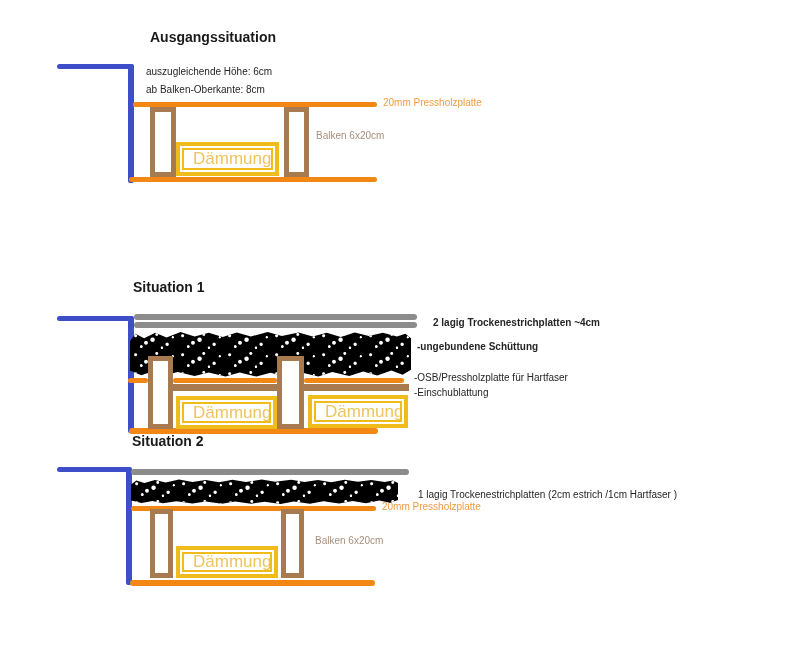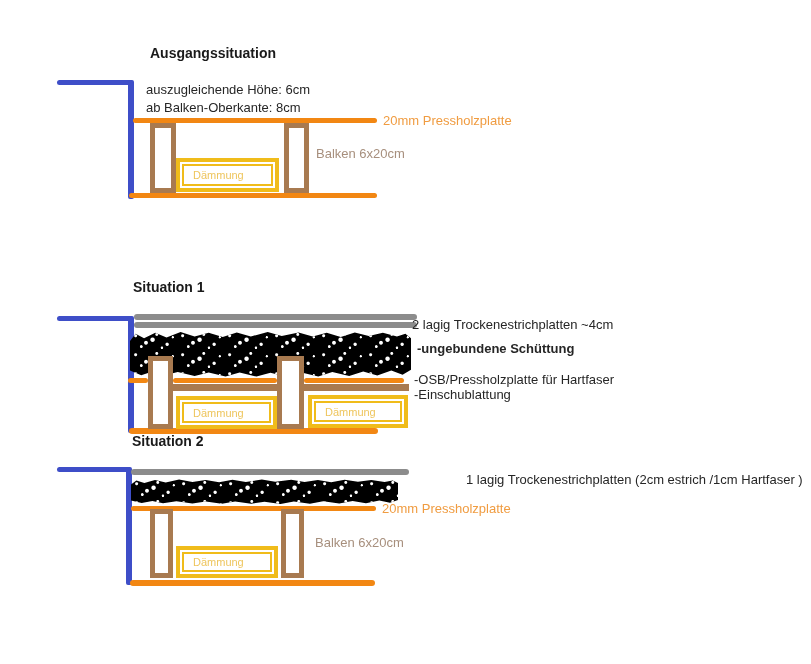--- a/index.html
+++ b/index.html
@@ -9,39 +9,39 @@
     --gray:#8C8C8C; --black-fill:#000000; --text:#1F1F1F;
   }
   html,body{margin:0;padding:0;background:#fff;}
   #canvas{
     position:relative; width:811px; height:664px; background:#fff;
     font-family:"Liberation Sans", sans-serif; color:var(--text);
     overflow:hidden;
   }
   .abs{position:absolute;}
   .title{font-weight:bold; font-size:14px; color:#1a1a1a; white-space:nowrap;}
-  .lbl{font-size:13px; color:#262626; white-space:nowrap;}
+  .lbl{font-size:10px; color:#262626; white-space:nowrap;}
   .lbl-orange{color:var(--orange-text);}
   .lbl-brown{color:var(--brown-text);}
   .blue-h{background:var(--blue); height:5px; border-radius:3px;}
   .blue-v{background:var(--blue); width:6px; border-radius:2px;}
   .orange-line{background:var(--orange); height:5px; border-radius:3px;}
   .gray-bar{background:var(--gray); height:6px; border-radius:3px;}
   .beam{
     box-sizing:border-box; background:#fff;
     border:5px solid var(--brown);
   }
   .batten{background:var(--brown); height:7px;}
   .daemmung{
     box-sizing:border-box; background:#fff; border:4px solid var(--gold);
   }
   .daemmung-inner{
     position:absolute; inset:2px; border:2px solid var(--gold);
     display:flex; align-items:center; padding-left:9px;
-    color:var(--gold-text); font-size:11px; white-space:nowrap; overflow:hidden;
+    color:var(--gold-text); font-size:17px; white-space:nowrap; overflow:hidden;
   }
   .scribble{
     background-color:var(--black-fill);
     background-image:
       radial-gradient(circle at 12% 25%, #fff 0 1px, transparent 2px),
       radial-gradient(circle at 34% 62%, #fff 0 1.4px, transparent 2.4px),
       radial-gradient(circle at 57% 18%, #fff 0 1px, transparent 1.9px),
       radial-gradient(circle at 79% 70%, #fff 0 1.2px, transparent 2.1px),
       radial-gradient(circle at 91% 33%, #fff 0 .8px, transparent 1.5px),
       radial-gradient(circle at 24% 82%, #fff 0 1px, transparent 1.8px),
@@ -53,21 +53,21 @@
       80% 3%,85% 11%,90% 4%,95% 12%,98% 6%,100% 16%,100% 84%,97% 95%,93% 86%,
       88% 97%,83% 88%,78% 98%,72% 89%,67% 99%,61% 90%,56% 100%,50% 91%,45% 99%,
       39% 90%,34% 99%,28% 90%,23% 98%,17% 89%,12% 97%,8% 88%,4% 96%,0% 86%);
   }
 </style>
 </head>
 <body>
 
 <div id="canvas">
 
-  <div class="abs" style="inset:0;margin-top:16px;">
+  <div class="abs" style="inset:0;">
     <div class="abs title" style="left:150px; top:29px;">Ausgangssituation</div>
 
     <div class="abs blue-h" style="left:57px; top:64px; width:76px;"></div>
     <div class="abs blue-v" style="left:128px; top:64px; height:119px;"></div>
 
     <div class="abs lbl" style="left:146px; top:66px;">auszugleichende Höhe: 6cm</div>
     <div class="abs lbl" style="left:146px; top:84px;">ab Balken-Oberkante: 8cm</div>
 
     <div class="abs orange-line" style="left:133px; top:102px; width:244px;"></div>
     <div class="abs lbl lbl-orange" style="left:383px; top:97px;">20mm Pressholzplatte</div>
@@ -105,21 +105,21 @@
 
     <div class="abs daemmung" style="left:176px; top:356px; width:101px; height:33px; z-index:4;">
       <div class="daemmung-inner">Dämmung</div>
     </div>
     <div class="abs daemmung" style="left:308px; top:355px; width:100px; height:33px; z-index:4;">
       <div class="daemmung-inner">Dämmung</div>
     </div>
 
     <div class="abs orange-line" style="left:129px; top:388px; width:249px; height:6px; z-index:2;"></div>
 
-    <div class="abs lbl" style="left:412px; top:277px;">2 lagig Trockenestrichplatten ~4cm</div>
+    <div class="abs lbl" style="left:433px; top:277px;font-weight:bold;">2 lagig Trockenestrichplatten ~4cm</div>
     <div class="abs lbl" style="left:417px; top:301px;font-weight:bold;">-ungebundene Schüttung</div>
     <div class="abs lbl" style="left:414px; top:332px;">-OSB/Pressholzplatte für Hartfaser</div>
     <div class="abs lbl" style="left:414px; top:347px;">-Einschublattung</div>
   </div>
 
   <div class="abs" style="inset:0;">
     <div class="abs title" style="left:132px; top:433px;">Situation 2</div>
 
     <div class="abs blue-h" style="left:57px; top:467px; width:74px;"></div>
     <div class="abs blue-v" style="left:126px; top:467px; height:118px;"></div>
@@ -132,18 +132,18 @@
 
     <div class="abs beam" style="left:150px; top:509px; width:23px; height:69px; z-index:3;"></div>
     <div class="abs beam" style="left:281px; top:509px; width:23px; height:69px; z-index:3;"></div>
 
     <div class="abs daemmung" style="left:176px; top:546px; width:102px; height:32px; z-index:4;">
       <div class="daemmung-inner">Dämmung</div>
     </div>
 
     <div class="abs orange-line" style="left:130px; top:580px; width:245px; height:6px; z-index:2;"></div>
 
-    <div class="abs lbl" style="left:418px; top:472px;margin-left:48px;">1 lagig Trockenestrichplatten (2cm estrich /1cm Hartfaser )</div>
+    <div class="abs lbl" style="left:418px; top:489px;">1 lagig Trockenestrichplatten (2cm estrich /1cm Hartfaser )</div>
     <div class="abs lbl lbl-orange" style="left:382px; top:501px;">20mm Pressholzplatte</div>
     <div class="abs lbl lbl-brown" style="left:315px; top:535px;">Balken 6x20cm</div>
   </div>
 
 </div>
 
 </body></html>

